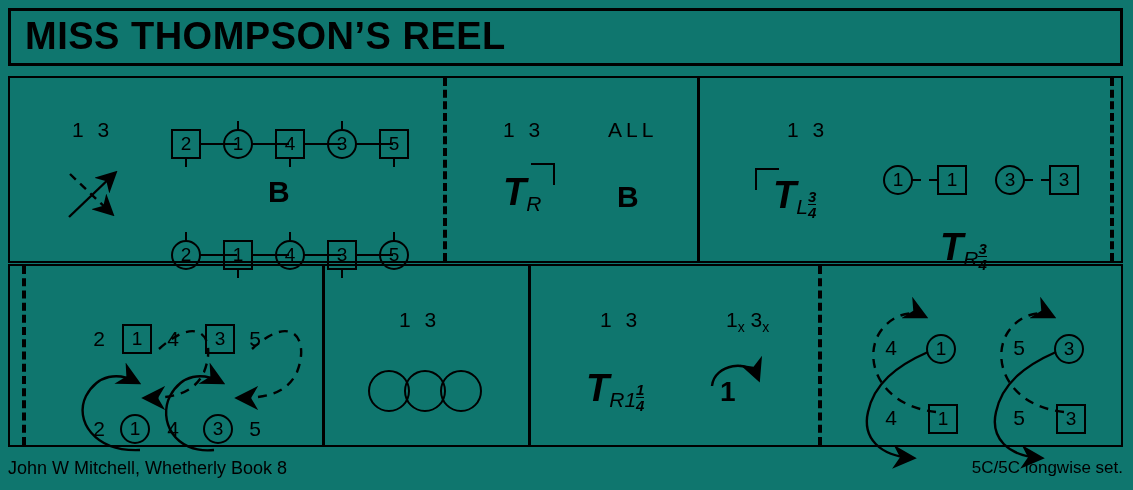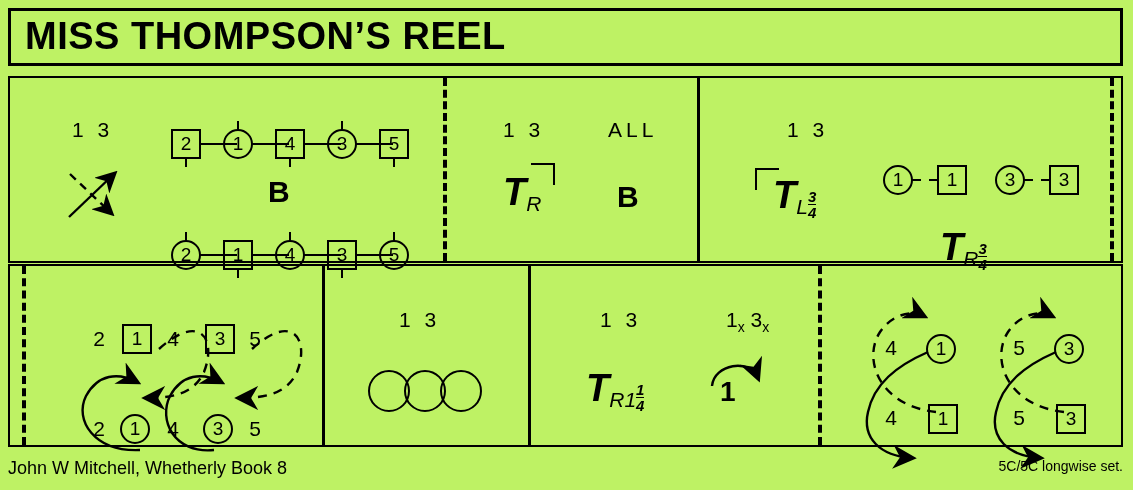--- a/index.html
+++ b/index.html
@@ -8,21 +8,21 @@
     background: #ffffff;
   }
   body {
     font-family: "Liberation Sans", sans-serif;
     color: #000000;
   }
   #page {
     position: relative;
     width: 1133px;
     height: 490px;
-    background: #bef264;
+    background: #0f766e;
     overflow: hidden;
   }
 
   
   .title-bar {
     position: absolute;
     left: 8px;
     top: 8px;
     width: 1115px;
     height: 58px;
@@ -200,21 +200,21 @@
     position: absolute;
     left: 8px;
     top: 458px;
     font-size: 18px;
     white-space: nowrap;
   }
   .footer-right {
     position: absolute;
     right: 10px;
     top: 458px;
-    font-size: 14px;
+    font-size: 17px;
     white-space: nowrap;
   }
 </style>
 </head>
 <body>
 
 <div id="page">
 
   <div class="title-bar">
     <div class="dance-title">MISS THOMPSON’S REEL</div>

